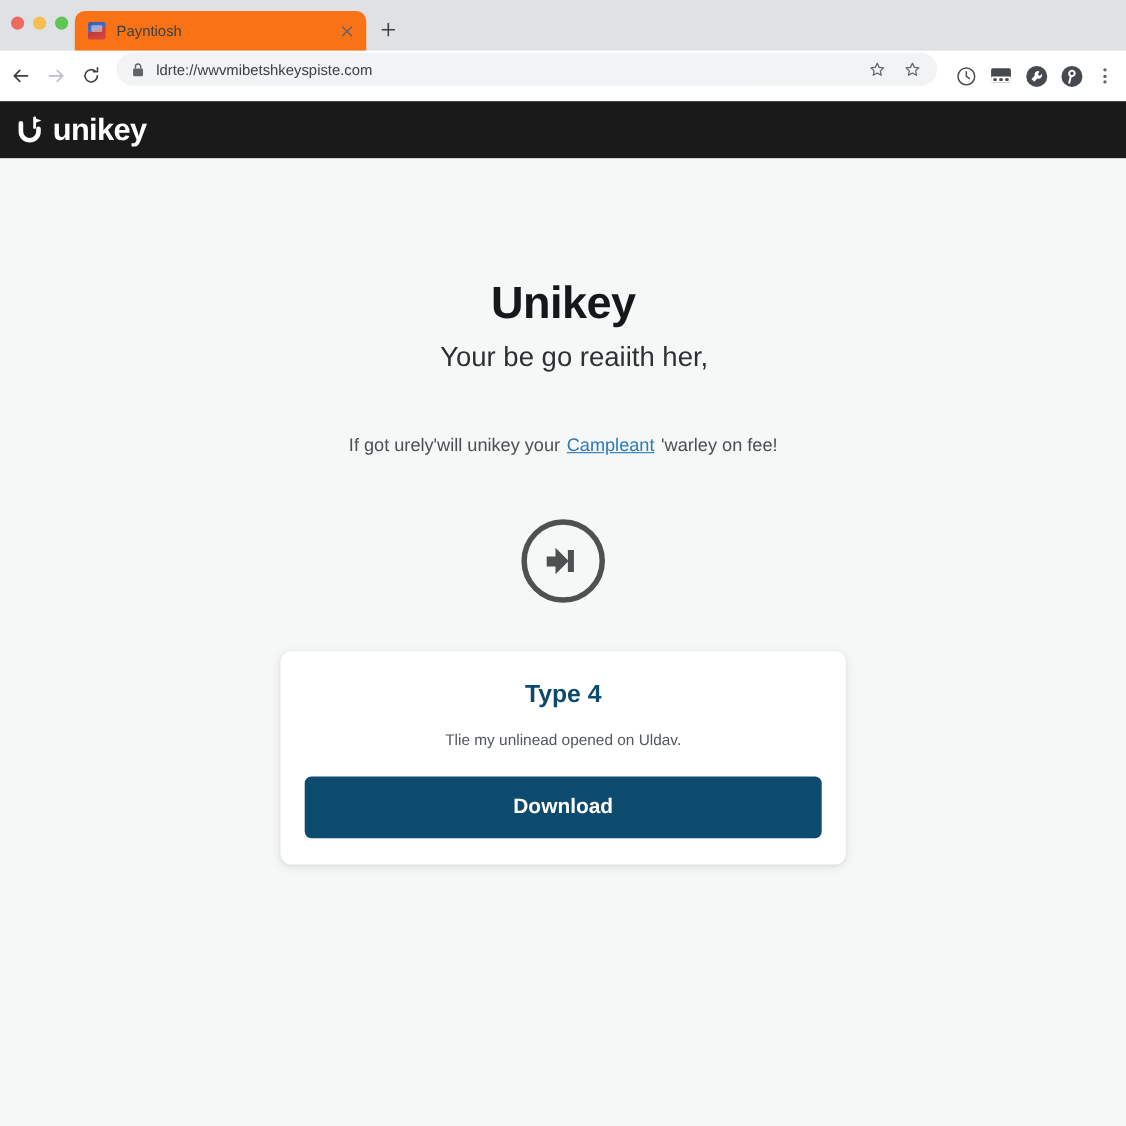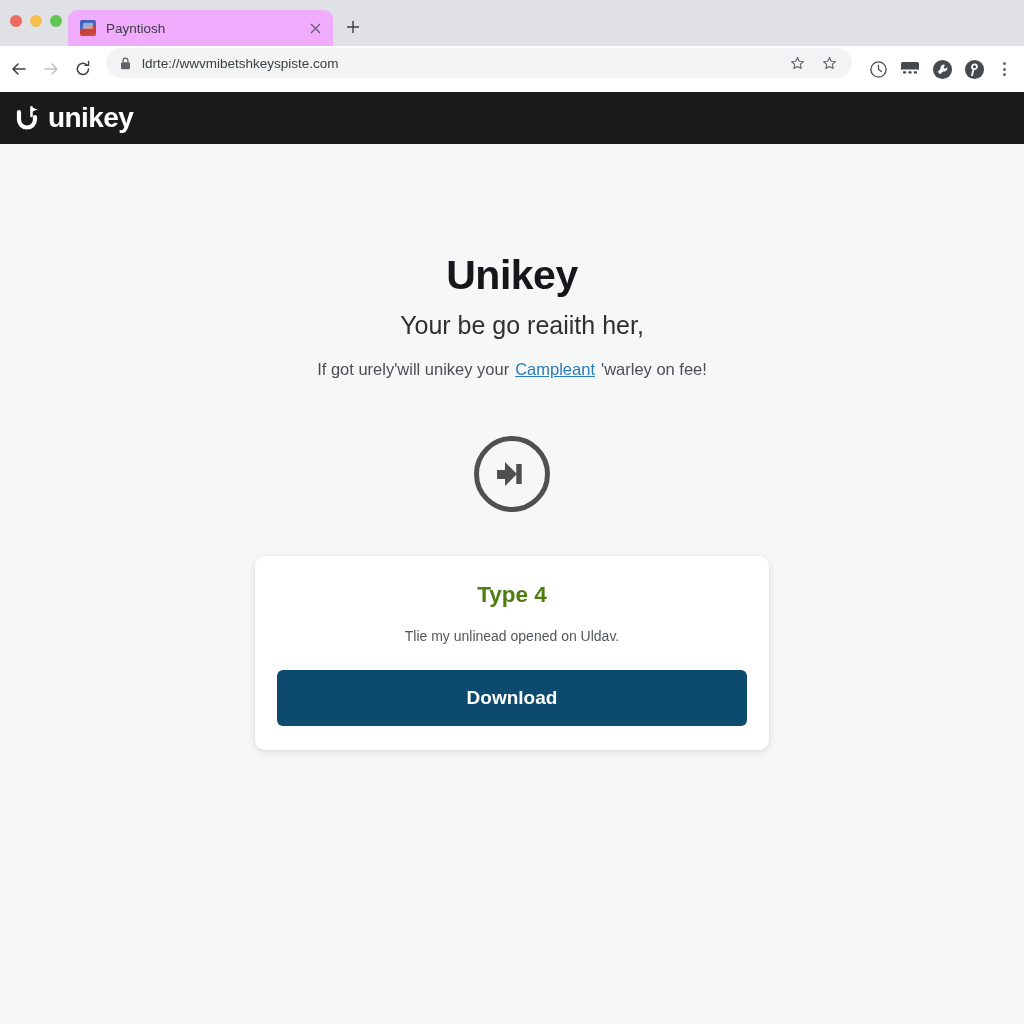--- a/index.html
+++ b/index.html
@@ -29,21 +29,21 @@
     position: absolute; left: 10px; top: 15px;
   }
   .dot { width: 12px; height: 12px; border-radius: 50%; }
   .dot.red    { background: #ee6a5f; }
   .dot.yellow { background: #f5bf4f; }
   .dot.green  { background: #61c554; }
 
   .tab {
     position: absolute; left: 68px; bottom: 0;
     width: 265px; height: 36px;
-    background: #f0abfc;
+    background: #f97316;
     border-radius: 9px 9px 0 0;
     display: flex; align-items: center;
     padding: 0 8px 0 12px;
     gap: 10px;
   }
   .favicon {
     width: 16px; height: 16px; border-radius: 2px;
     background: linear-gradient(160deg,#3b5ba8 0%, #4a6fc4 45%, #c33a38 46%, #d94b43 100%);
     flex: 0 0 16px;
     position: relative;
@@ -150,41 +150,42 @@
   }
   .hero-note {
     margin-top: 20px;
     font-size: 16.5px; color: #4b4f54;
     display: flex; align-items: baseline; gap: 6px;
     white-space: nowrap;
   }
   .hero-note a {
     color: #2b7bb9;
     text-decoration: underline;
+    margin-top: 36px;
   }
 
   .circle-icon {
     margin-top: 57px;
     width: 76px; height: 76px;
     border: 5px solid #4f5052;
     border-radius: 50%;
     display: flex; align-items: center; justify-content: center;
   }
 
   .card {
     margin-top: 44px;
     width: 514px;
     background: #ffffff;
     border-radius: 10px;
     box-shadow: 0 2px 10px rgba(25,30,40,.09), 0 1px 3px rgba(25,30,40,.06);
     padding: 26px 22px 24px 22px;
     display: flex; flex-direction: column; align-items: center;
   }
   .card-title {
-    font-size: 22.5px; font-weight: 700; color: #4d7c0f;
+    font-size: 22.5px; font-weight: 700; color: #0c4a6e;
   }
   .card-sub {
     margin-top: 20px;
     font-size: 14px; color: #53575c;
   }
   .download-btn {
     margin-top: 26px;
     width: 100%;
     height: 56px;
     background: #0c4a6e;

